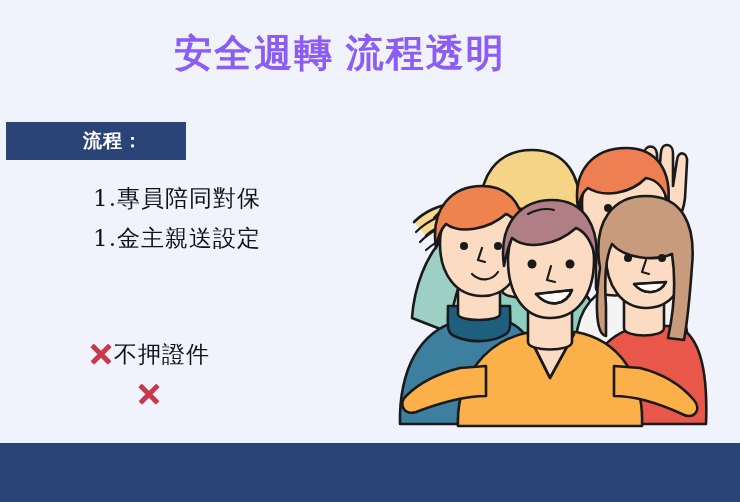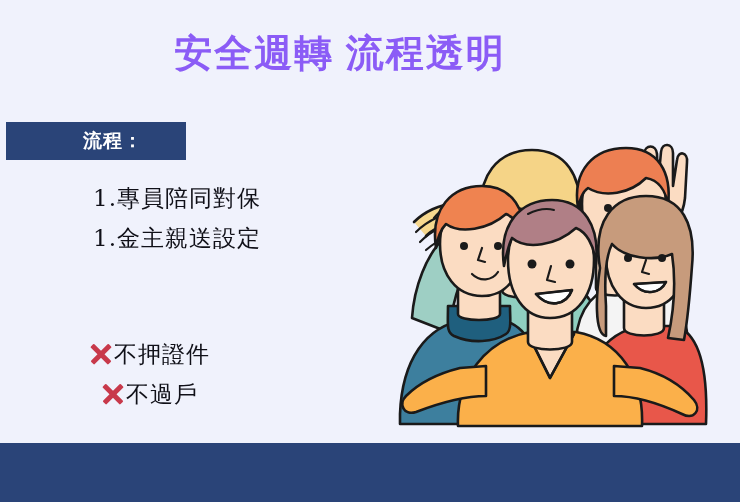--- a/index.html
+++ b/index.html
@@ -148,21 +148,21 @@
     <span class="list-row">1.專員陪同對保</span>
     <span class="list-row">1.金主親送設定</span>
   </div>
 
 
   <div class="script-list" id="promise-list">
     <span class="promise-row">
       <span class="x-mark"></span><span class="promise-text">不押證件</span>
     </span>
     <span class="promise-row">
-      <span class="x-mark"></span><span class="promise-text">不過戶</span>
+      <span class="x-mark"></span>
     </span>
   </div>
 
   <div id="illustration">
     <svg viewBox="0 0 320 300" xmlns="http://www.w3.org/2000/svg">
       <defs>
         <clipPath id="blobclip">
           <path d="M8,150 C8,70 60,22 130,16 C200,10 268,30 296,90
                    C318,138 312,206 300,252 C292,282 268,290 236,286
                    C206,282 188,272 160,276 C126,281 96,292 66,284

